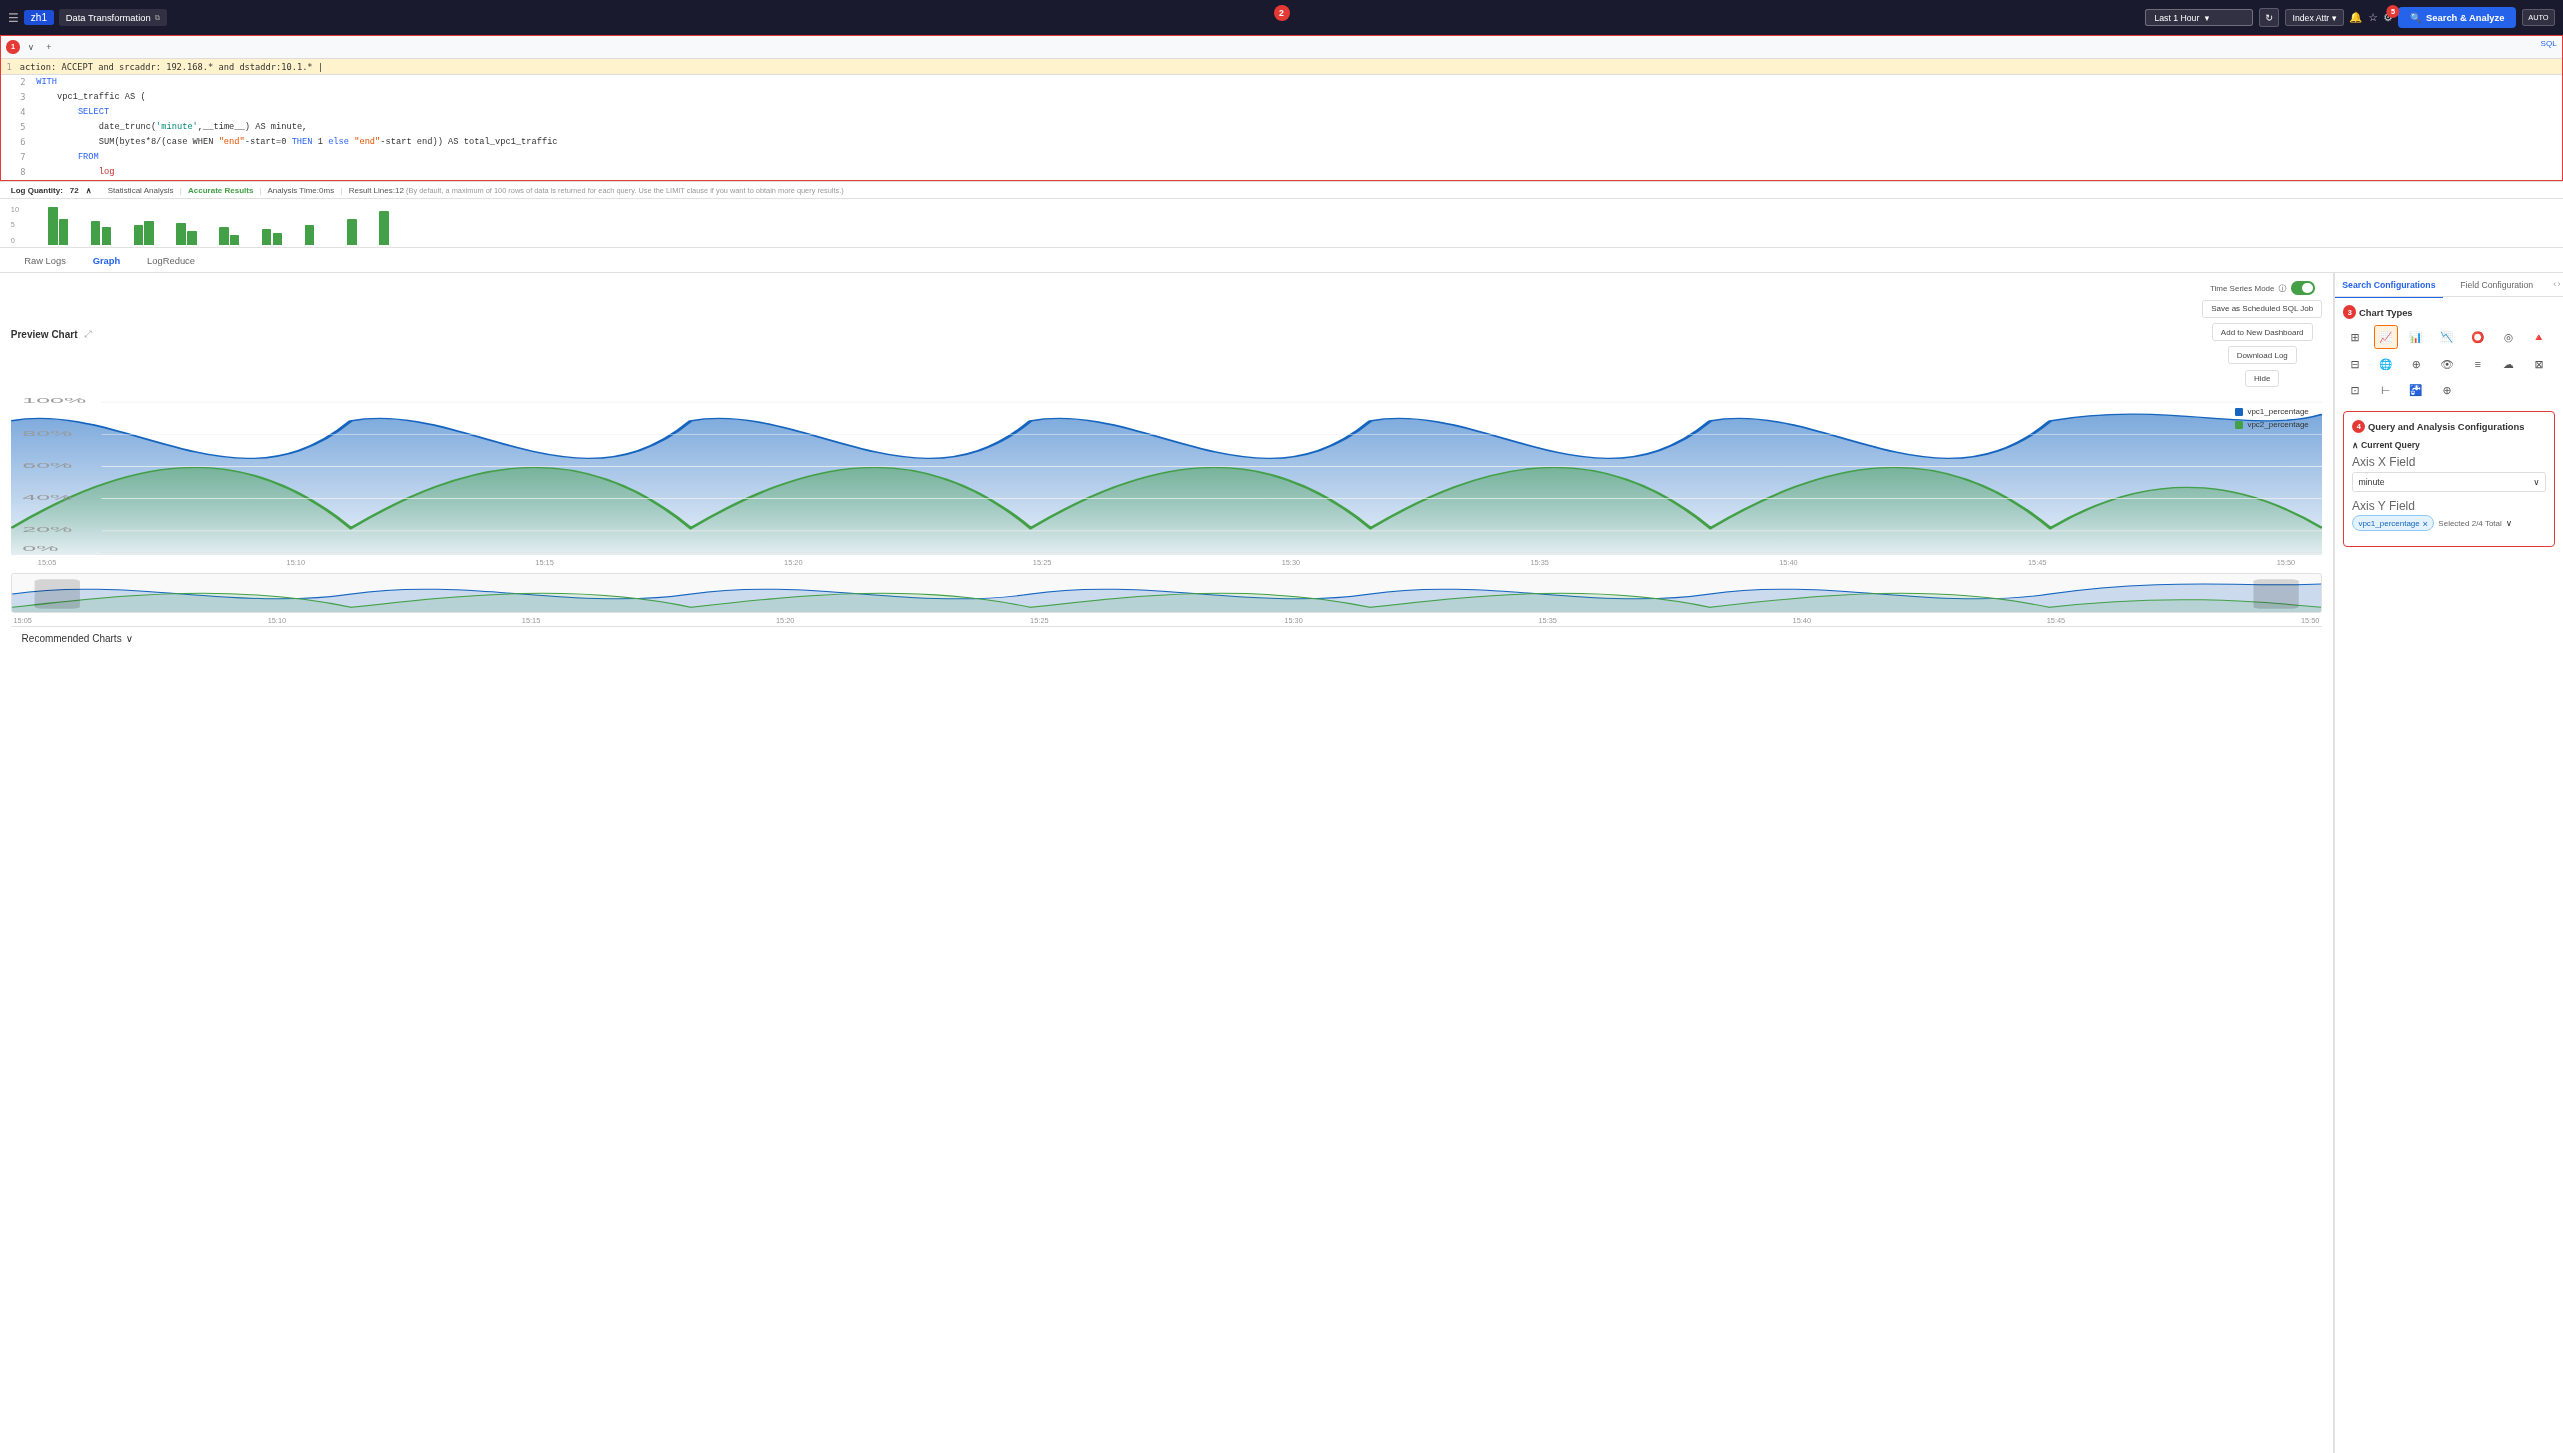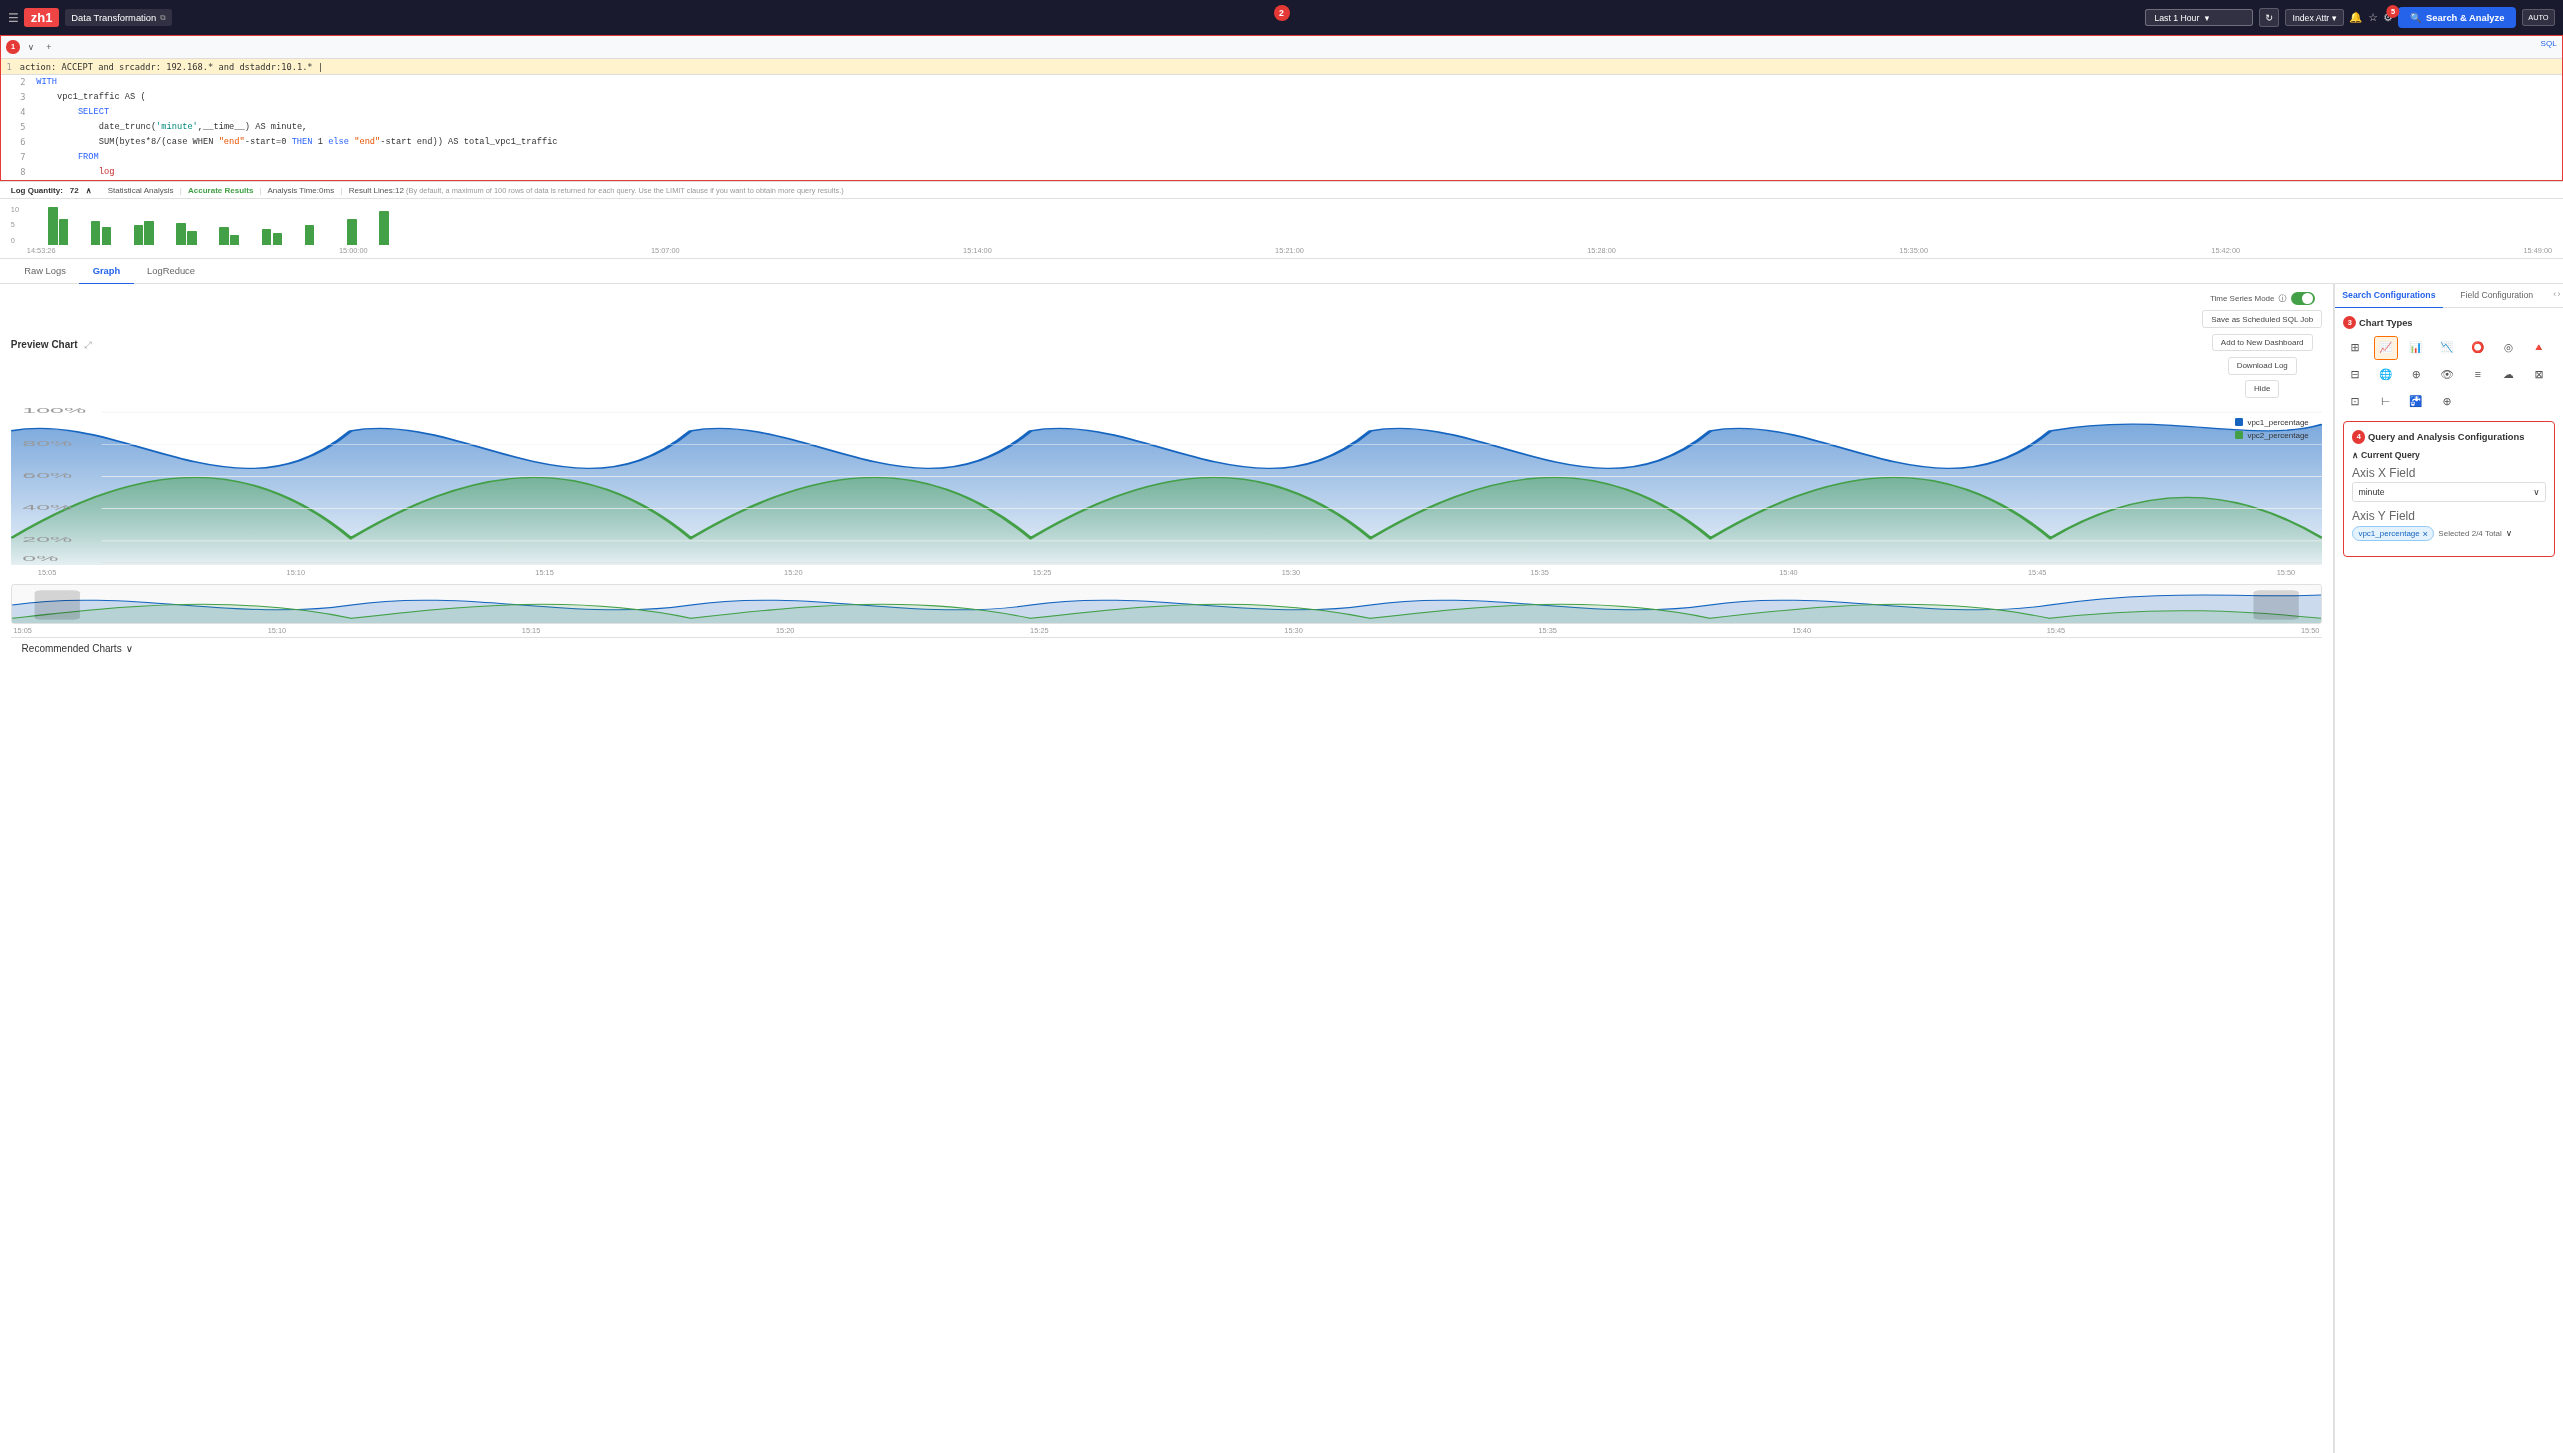--- a/index.html
+++ b/index.html
@@ -2,21 +2,21 @@
 <html style="font-size:10.8px"><head>
   <meta charset="utf-8">
   <style>
     * { box-sizing: border-box; margin: 0; padding: 0; }
     body { font-family: -apple-system, BlinkMacSystemFont, 'Segoe UI', Arial, sans-serif; background: #f0f2f5; font-size: 8.7px; color: #333; overflow: hidden; }
 
     
     .top-bar { background: #1a1a2e; color: #fff; height: 35px; display: flex; align-items: center; padding: 0 8px; gap: 8px; position: relative; }
     .top-bar-left { display: flex; align-items: center; gap: 5.4px; }
     .hamburger-icon { color: #aaa; font-size: 12px; cursor: pointer; }
-    .workspace-label { background: #ef4444; color: #fff; padding: 2px 6.7px; border-radius: 2.7px; font-size: 13px; font-weight: 700; }
+    .workspace-label { background: #1d4ed8; color: #fff; padding: 2px 6.7px; border-radius: 2.7px; font-size: 10px; font-weight: 400; }
     .tab-label { color: #fff; font-size: 9.4px; display: flex; align-items: center; gap: 4px; background: rgba(255,255,255,0.1); padding: 2.7px 6.7px; border-radius: 2.7px; }
     .tab-label .ext-icon { color: #aaa; font-size: 7.4px; }
     .badge-red { background: #e53935; color: #fff; border-radius: 50%; width: 16px; height: 16px; display: flex; align-items: center; justify-content: center; font-size: 8.7px; font-weight: 700; position: absolute; top: 2.7px; left: 50%; transform: translateX(-50%); }
     .top-bar-right { display: flex; align-items: center; gap: 5.4px; margin-left: auto; }
     .time-selector { background: rgba(255,255,255,0.1); border: 0.7px solid rgba(255,255,255,0.3); border-radius: 2.7px; color: #fff; padding: 2.7px 8px; display: flex; align-items: center; gap: 5.4px; cursor: pointer; min-width: 108px; }
     .refresh-btn { background: rgba(255,255,255,0.1); border: 0.7px solid rgba(255,255,255,0.2); border-radius: 2.7px; color: #fff; padding: 2.7px 5.4px; cursor: pointer; font-size: 9.4px; }
     .index-attr-btn { background: rgba(255,255,255,0.1); border: 0.7px solid rgba(255,255,255,0.2); border-radius: 2.7px; color: #fff; padding: 2.7px 6.7px; cursor: pointer; font-size: 8.7px; display: flex; align-items: center; gap: 2.7px; }
     .top-icons { display: flex; gap: 5.4px; color: #ccc; font-size: 10.8px; }
     .search-analyze-btn { background: #2563eb; color: #fff; border: none; border-radius: 4px; padding: 4.7px 12px; font-size: 9.4px; font-weight: 600; cursor: pointer; display: flex; align-items: center; gap: 4px; white-space: nowrap; }
     .auto-btn { background: rgba(255,255,255,0.1); border: 0.7px solid rgba(255,255,255,0.2); border-radius: 2.7px; color: #fff; padding: 2.7px 5.4px; font-size: 7.4px; cursor: pointer; }
@@ -262,31 +262,20 @@
         <div class="hist-bar" style="height: 19.4px; width: 9.4px; margin-right: 1.3px;"></div>
         <div class="hist-bar" style="height: 0px; width: 9.4px; margin-right: 1.3px;"></div>
         <div class="hist-bar" style="height: 0px; width: 9.4px; margin-right: 1.3px;"></div>
         <div class="hist-bar" style="height: 0px; width: 9.4px; margin-right: 1.3px;"></div>
         <div class="hist-bar" style="height: 26px; width: 9.4px; margin-right: 1.3px;"></div>
         <div class="hist-bar" style="height: 0px; width: 9.4px; margin-right: 1.3px;"></div>
         <div class="hist-bar" style="height: 0px; width: 9.4px; margin-right: 1.3px;"></div>
         <div class="hist-bar" style="height: 34px; width: 9.4px; margin-right: 1.3px;"></div>
       </div>
   </div>
-  <div class="hist-times" id="hist-times">
-      <span>14:53:26</span>
-      <span>15:00:00</span>
-      <span>15:07:00</span>
-      <span>15:14:00</span>
-      <span>15:21:00</span>
-      <span>15:28:00</span>
-      <span>15:35:00</span>
-      <span>15:42:00</span>
-      <span>15:49:00</span>
-    </div>
 </div>
 
 <div class="tabs-row">
   <div class="tab-item">Raw Logs</div>
   <div class="tab-item active">Graph</div>
   <div class="tab-item">LogReduce</div>
 </div>
 
 <div class="main-content">
 

